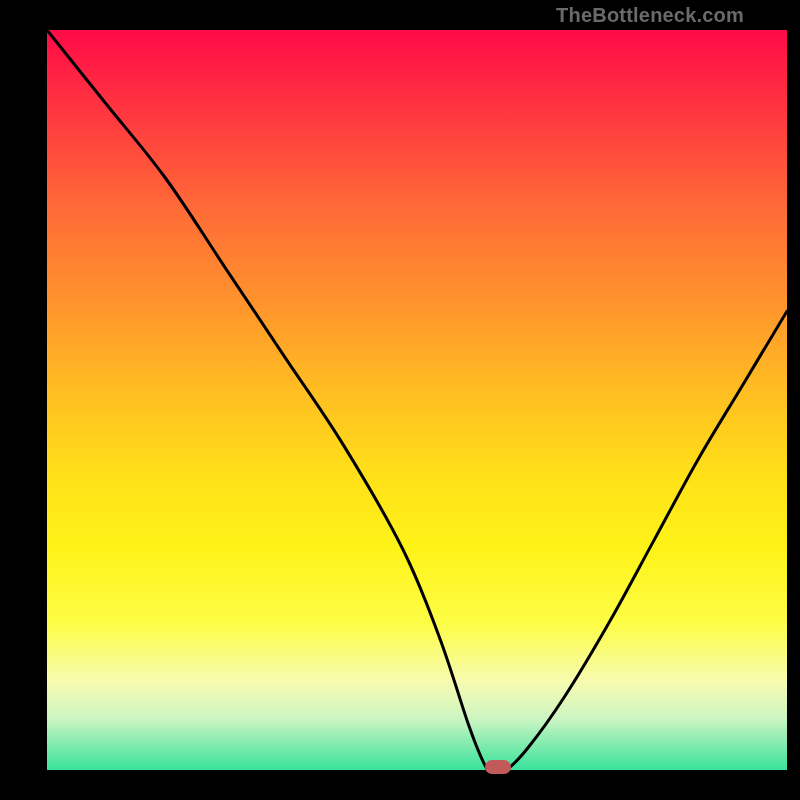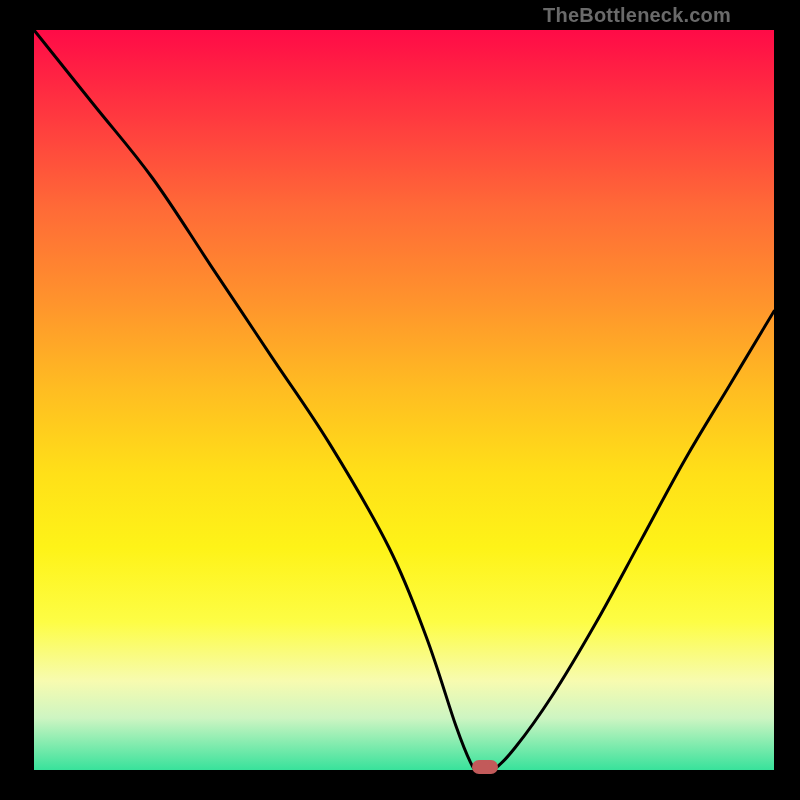--- a/index.html
+++ b/index.html
@@ -5,21 +5,21 @@
   html, body {
     margin: 0;
     padding: 0;
     width: 800px;
     height: 800px;
     background: #000;
     overflow: hidden;
   }
   .frame {
     position: absolute;
-    left: 4px;
+    left: 17px;
     top: 0;
     width: 737px;
     height: 800px;
     background: #000;
   }
   .plot-area {
     position: absolute;
     left: 30px;
     top: 30px;
     width: 740px;

